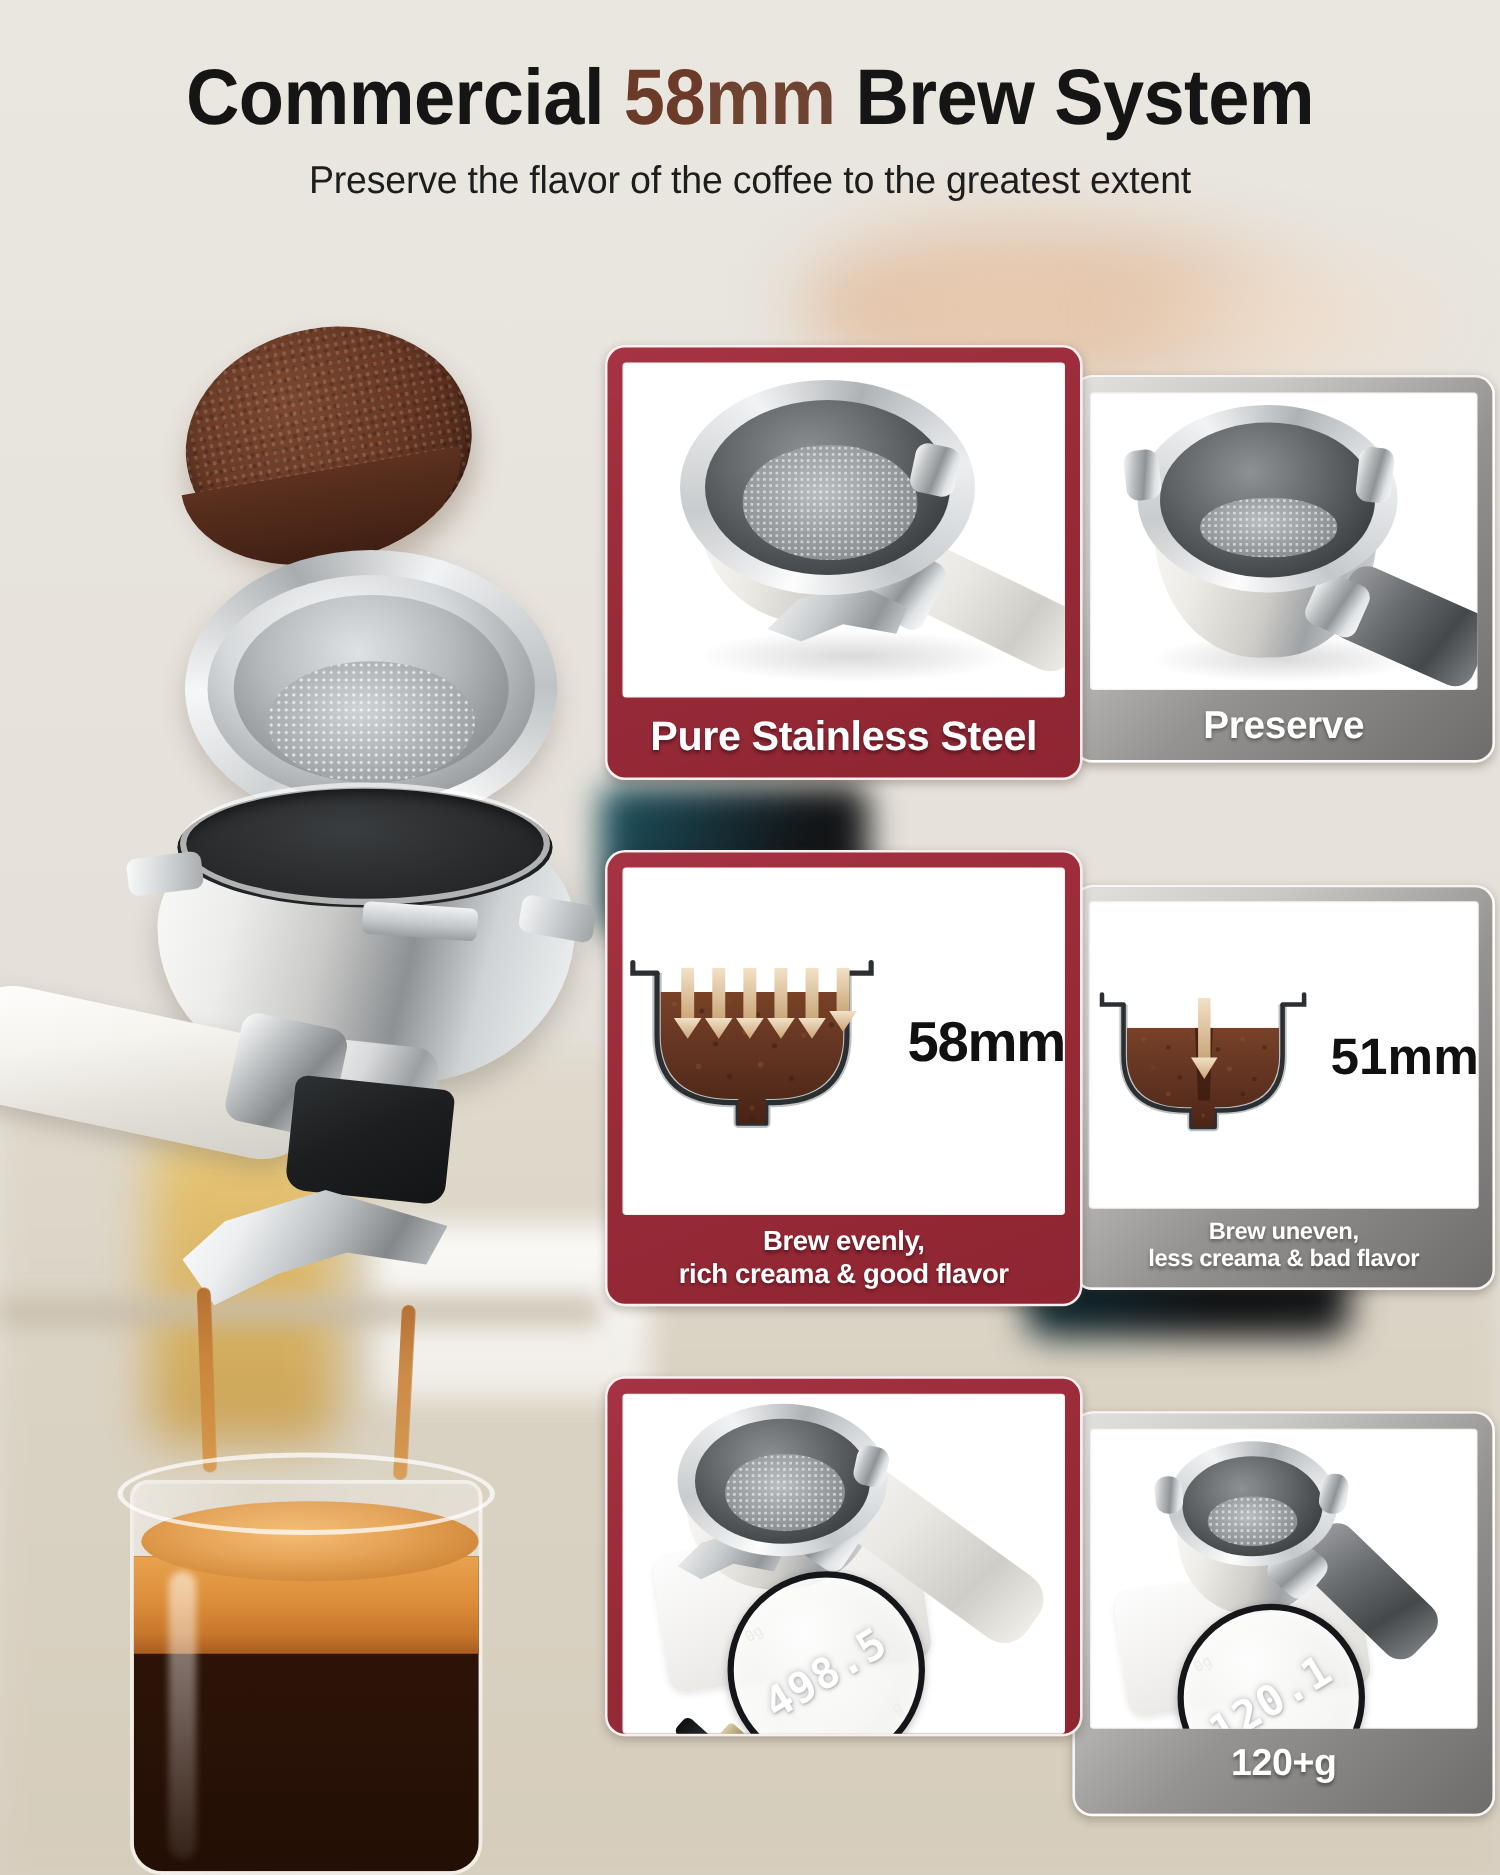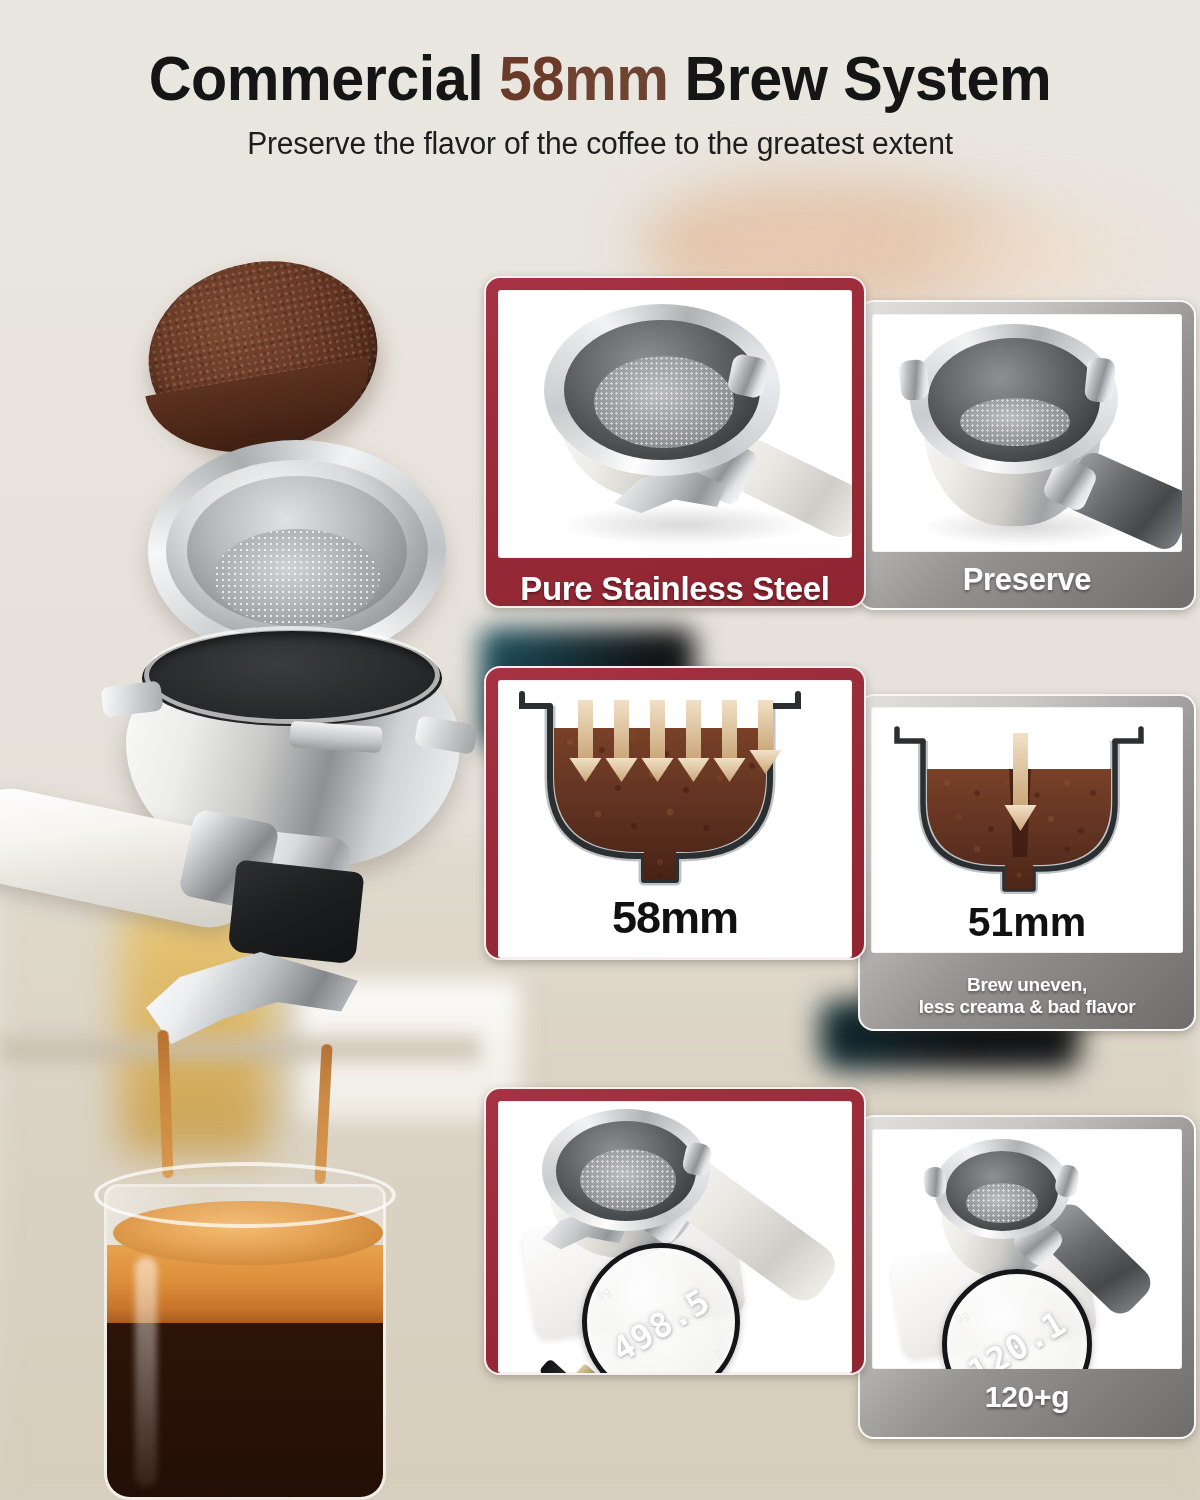--- a/index.html
+++ b/index.html
@@ -102,32 +102,32 @@
   }
   .panel-cap{
     text-align:center;color:#fff;font-weight:bold;
     text-shadow:0 2px 3px rgba(0,0,0,.40);
     letter-spacing:-0.3px;
   }
 
   
   .r1 .panel.good{width:382px;padding:12px 12px 0;}
   .r1 .panel.good .panel-photo{height:268px;}
-  .r1 .panel.good .panel-cap{font-size:33px;line-height:62px;height:48px;}
+  .r1 .panel.good .panel-cap{font-size:33px;line-height:62px;height:64px;}
   .r1 .panel.bad{width:338px;padding:12px 12px 0;margin-left:-8px;margin-top:24px;}
   .r1 .panel.bad .panel-photo{height:238px;}
   .r1 .panel.bad .panel-cap{font-size:31px;line-height:56px;height:56px;}
 
   
   .r2 .panel.good{width:382px;padding:12px 12px 0;}
   .r2 .panel.good .panel-photo{height:278px;}
   .r2 .panel.good .panel-cap{font-size:22px;line-height:1.18;padding:8px 6px 11px;}
   .r2 .panel.bad{width:338px;padding:11px 11px 0;margin-left:-8px;margin-top:28px;}
   .r2 .panel.bad .panel-photo{height:246px;}
-  .r2 .panel.bad .panel-cap{font-size:19px;line-height:1.18;padding:21px 6px 10px;}
+  .r2 .panel.bad .panel-cap{font-size:19px;line-height:1.18;padding:8px 6px 10px;}
 
   
   .r3 .panel.good{width:382px;padding:12px 12px 0;}
   .r3 .panel.good .panel-photo{height:272px;}
   .r3 .panel.good .panel-cap{font-size:34px;line-height:62px;height:62px;}
   .r3 .panel.bad{width:338px;padding:12px 12px 0;margin-left:-8px;margin-top:28px;}
   .r3 .panel.bad .panel-photo{height:240px;}
   .r3 .panel.bad .panel-cap{font-size:30px;line-height:56px;height:68px;}
 
   
@@ -166,21 +166,21 @@
   .pf .handle-dark{
     position:absolute;border-radius:16px;
     background:linear-gradient(105deg,#9b9da0 0%,#6b6e70 35%,#45484a 70%,#7e8183 100%);
   }
   .pf .shadow{
     position:absolute;border-radius:50%;
     background:radial-gradient(ellipse,rgba(120,120,120,.28),rgba(120,120,120,0) 70%);
   }
 
   
-  .diagram{position:absolute;inset:0;display:flex;flex-direction:column;
+  .diagram{position:absolute;inset:0;display:flex;flex-direction:row;
            align-items:center;justify-content:flex-start;}
   .diag-svg{display:block;}
   .diag-label{
     font-size:45px;font-weight:bold;color:#111;letter-spacing:-1px;
     margin-top:2px;
   }
   .diag-label.small{font-size:41px;letter-spacing:0px;font-weight:bold;}
 
   
   .scale-art{position:absolute;inset:0;overflow:hidden;}
@@ -554,20 +554,24 @@
                   <polygon points="203.5,78 235.5,78 219.5,102"></polygon>
                 </g>
               <g>
                   <rect x="248" y="20" width="15" height="52"></rect>
                   <polygon points="239.5,70 271.5,70 255.5,94"></polygon>
                 </g>
             </g>
           </svg>
           <div class="diag-label">58mm</div>
         </div>
+      </div>
+      <div class="panel-cap">
+        <div>Brew evenly,</div>
+        <div>rich creama &amp; good flavor</div>
       </div>
     </div>
 
     <div class="panel bad">
       <div class="panel-photo">
         <div class="diagram">
           <svg class="diag-svg" width="292" height="190" viewBox="0 0 292 190">
             <defs>
               <linearGradient id="gridsB" x1="0" y1="0" x2="0" y2="1">
                 <stop offset="0%" stop-color="#7a4228"></stop>

